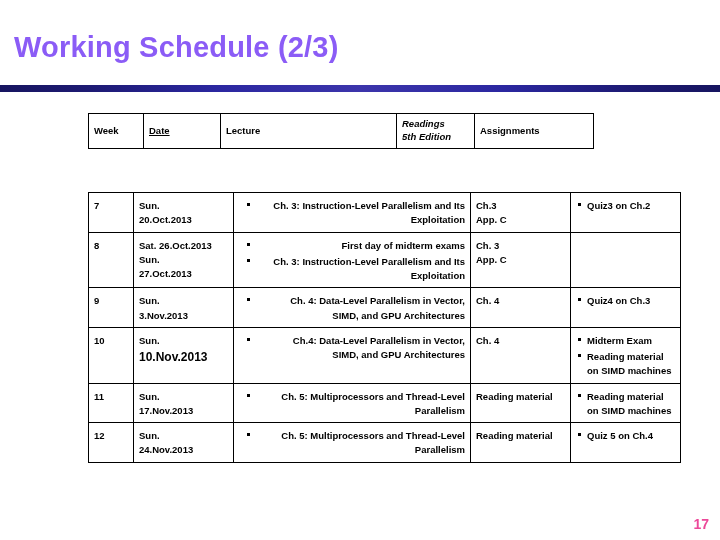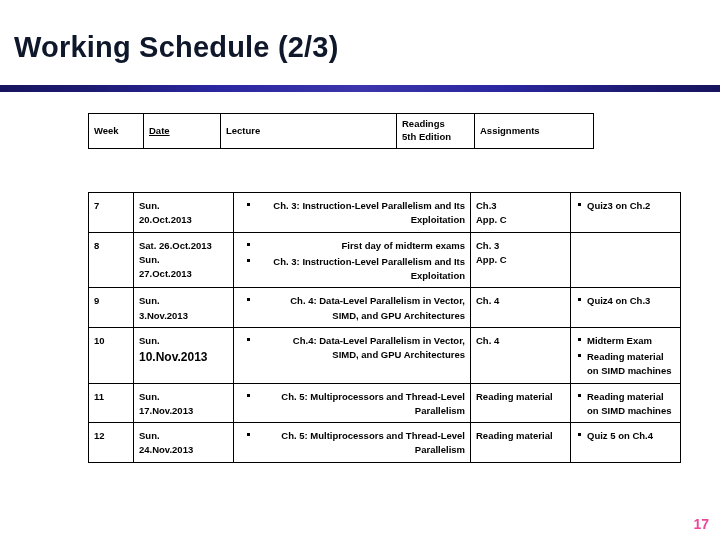--- a/index.html
+++ b/index.html
@@ -17,21 +17,21 @@
   }
 
   
   #slide-title {
     position: absolute;
     left: 14px;
     top: 31px;
     font-size: 29px;
     font-weight: bold;
     letter-spacing: 0.2px;
-    color: #0f172a;
+    color: #8b5cf6;
     white-space: nowrap;
   }
 
   
   #title-rule {
     position: absolute;
     left: 0;
     top: 85px;
     width: 720px;
     height: 7px;
@@ -60,21 +60,21 @@
     font-size: 9.5px;
     font-weight: bold;
     padding: 3px 4px 3px 5px;
     vertical-align: middle;
     line-height: 1.35;
     height: 28px;
   }
   .hdr-week  { width: 45px; }
   .hdr-date  { width: 67px; text-decoration: underline; }
   .hdr-lect  { width: 166px; }
-  .hdr-read  { width: 68px; }
+  .hdr-read  { width: 68px; font-style: italic; }
   .hdr-assg  { width: 109px; }
   .hdr-read-l2 { display: block; }
 
   
   #schedule-table {
     position: absolute;
     left: 88px;
     top: 192px;
     width: 592px;
     border-collapse: collapse;

